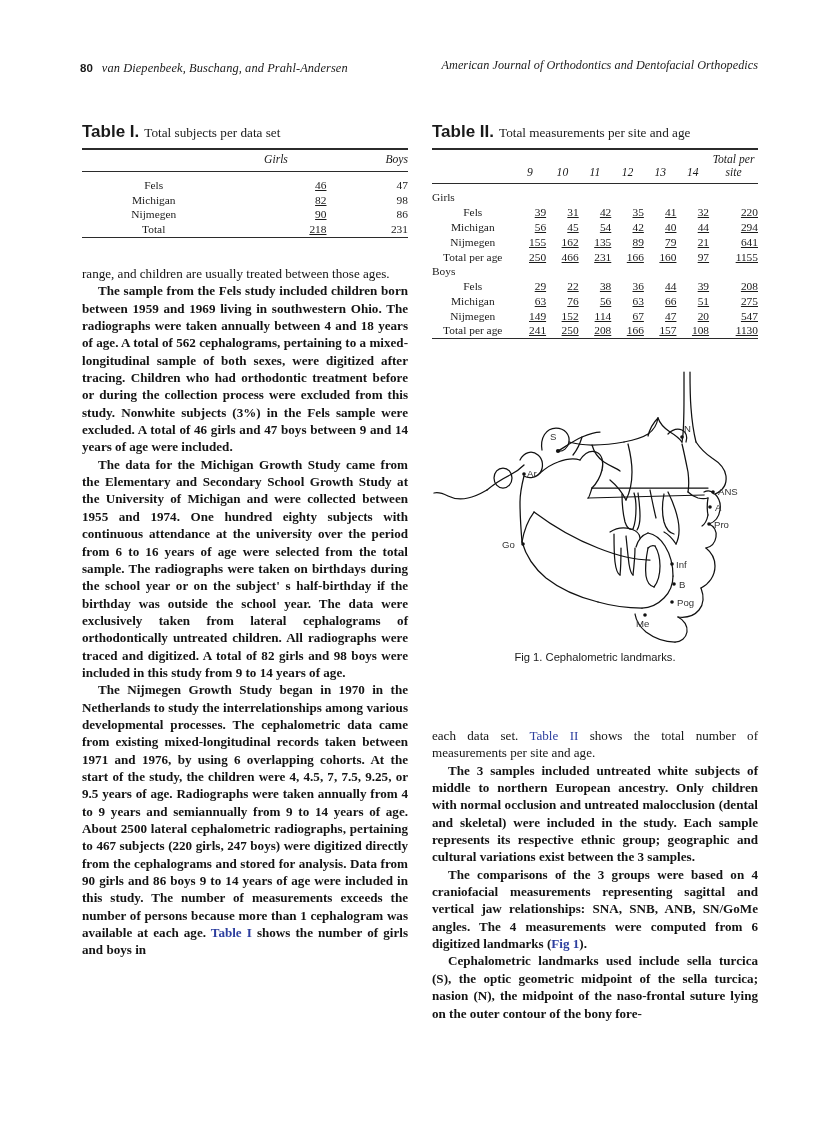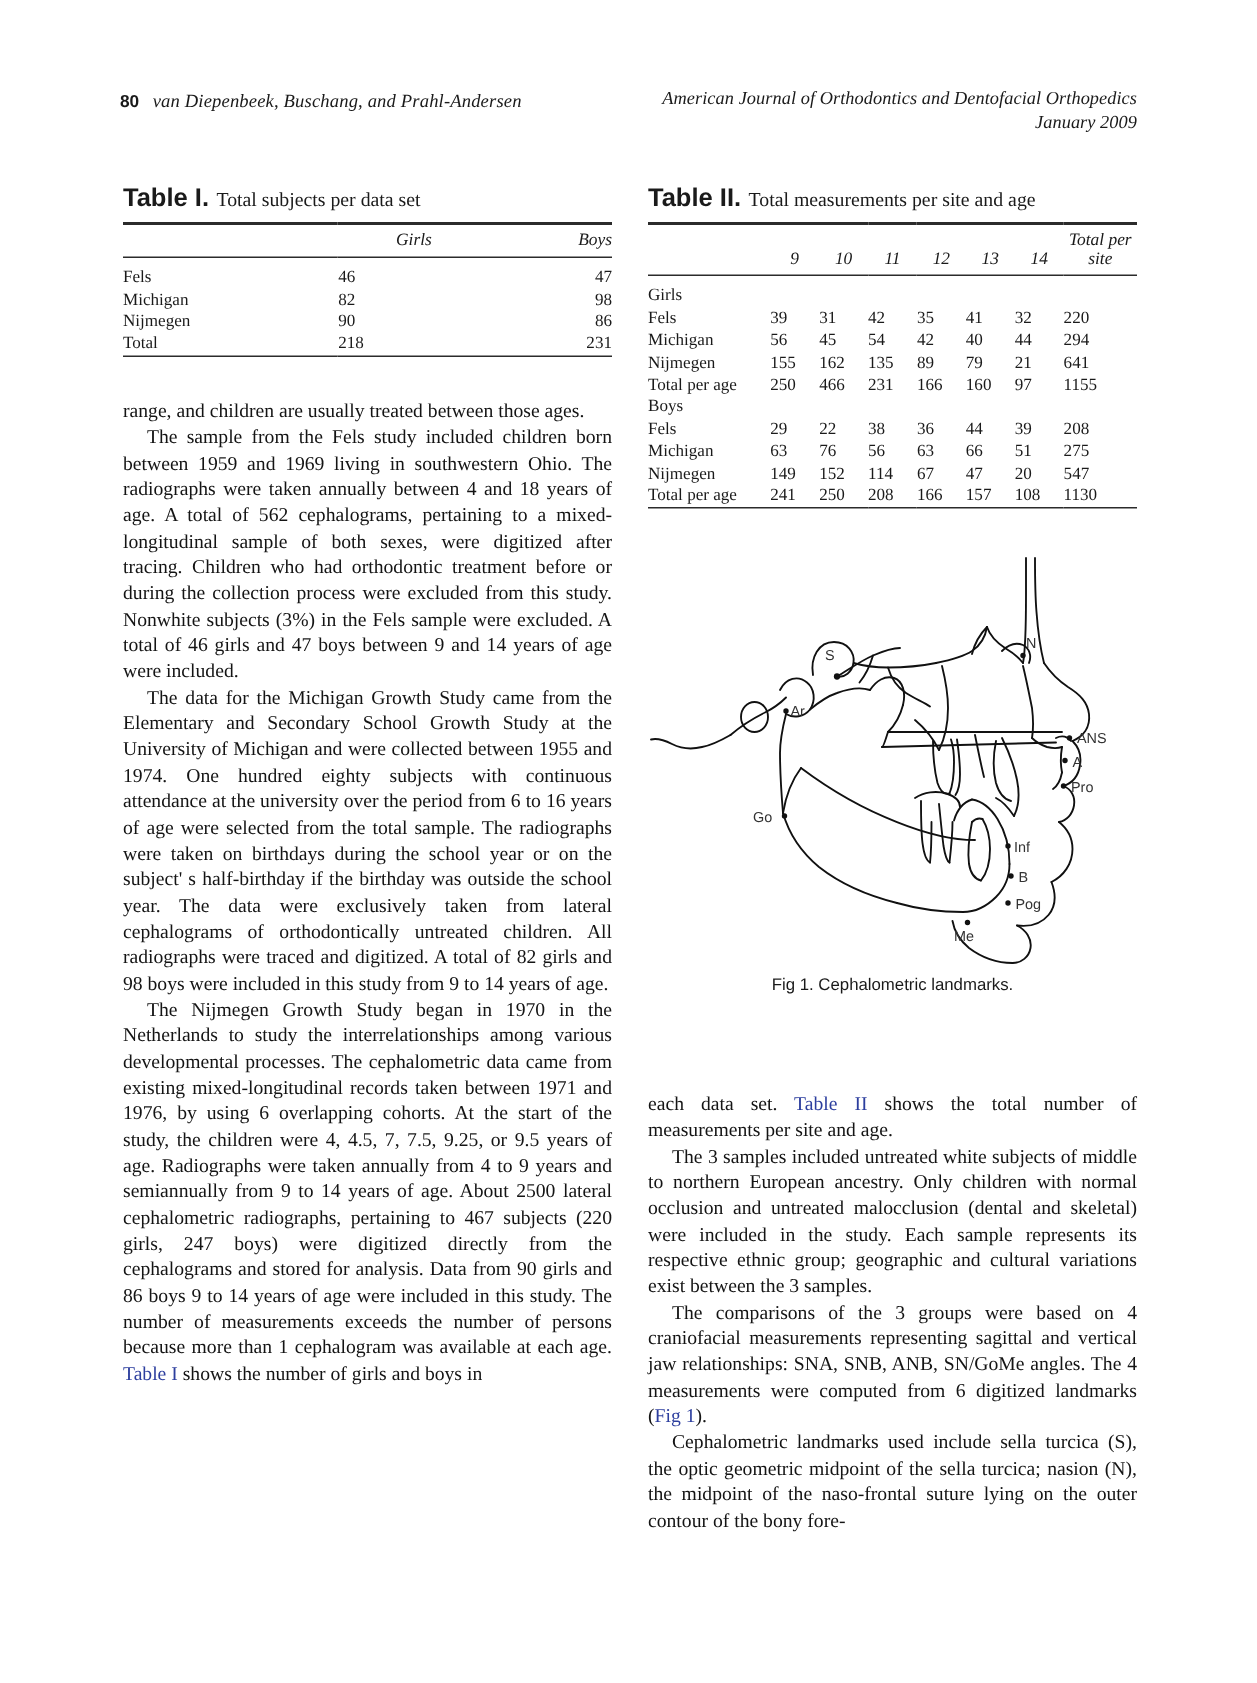--- a/index.html
+++ b/index.html
@@ -93,38 +93,38 @@
   .hdr-cell {
     font-style: italic;
     font-size: 11.6px;
     text-align: center;
     padding: 4px 0 4px 0 !important;
     line-height: 12.5px;
   }
   .hdr-right { text-align: right !important; }
   .spacer-row td { height: 6px; }
   .body-row td { padding: 1.4px 0 1.4px 0 !important; }
-  .lbl-cell { text-align: left; padding-left: 1px !important; }
-  .num-cell { text-align: left; }
+  .lbl-cell { text-align: center; padding-left: 1px !important; }
+  .num-cell { text-align: right; text-decoration: underline; }
   .num-right { text-align: right; }
   .indent1 { padding-left: 13px !important; }
   .grp-cell { text-align: left; padding-left: 1px !important; }
 
   
   .bodytext {
     position: absolute;
     width: 326px;
     font-size: 13.1px;
     line-height: 17.35px;
     text-align: justify;
     text-justify: inter-word;
     color: #141414;
   }
   .bodytext p { margin: 0; }
-  .bodytext p.ind { text-indent: 16px; }
+  .bodytext p.ind { text-indent: 16px; font-weight: bold; }
   .xref { color: #2c3e9e; margin-top: 23px; }
 
   
   .figure {
     position: absolute;
     left: 432px;
     top: 352px;
     width: 326px;
   }
   .figbox {
@@ -150,21 +150,20 @@
 <body>
 
 <div class="page">
 
   <div class="runhead">
     <div class="runhead-left">
       <span class="runhead-pageno">80</span><span class="runhead-authors">van Diepenbeek, Buschang, and Prahl-Andersen</span>
     </div>
     <div class="runhead-right">
       <div>American Journal of Orthodontics and Dentofacial Orthopedics</div>
-      <div>January 2009</div>
     </div>
   </div>
 
   <div class="tbl-wrap" style="left:82px; top:122px;">
     <div class="tbl-title">
       <span class="lbl">Table I.</span><span class="ttxt">Total subjects per data set</span>
     </div>
     <table class="data">
       <colgroup>
           <col style="width:44%">

